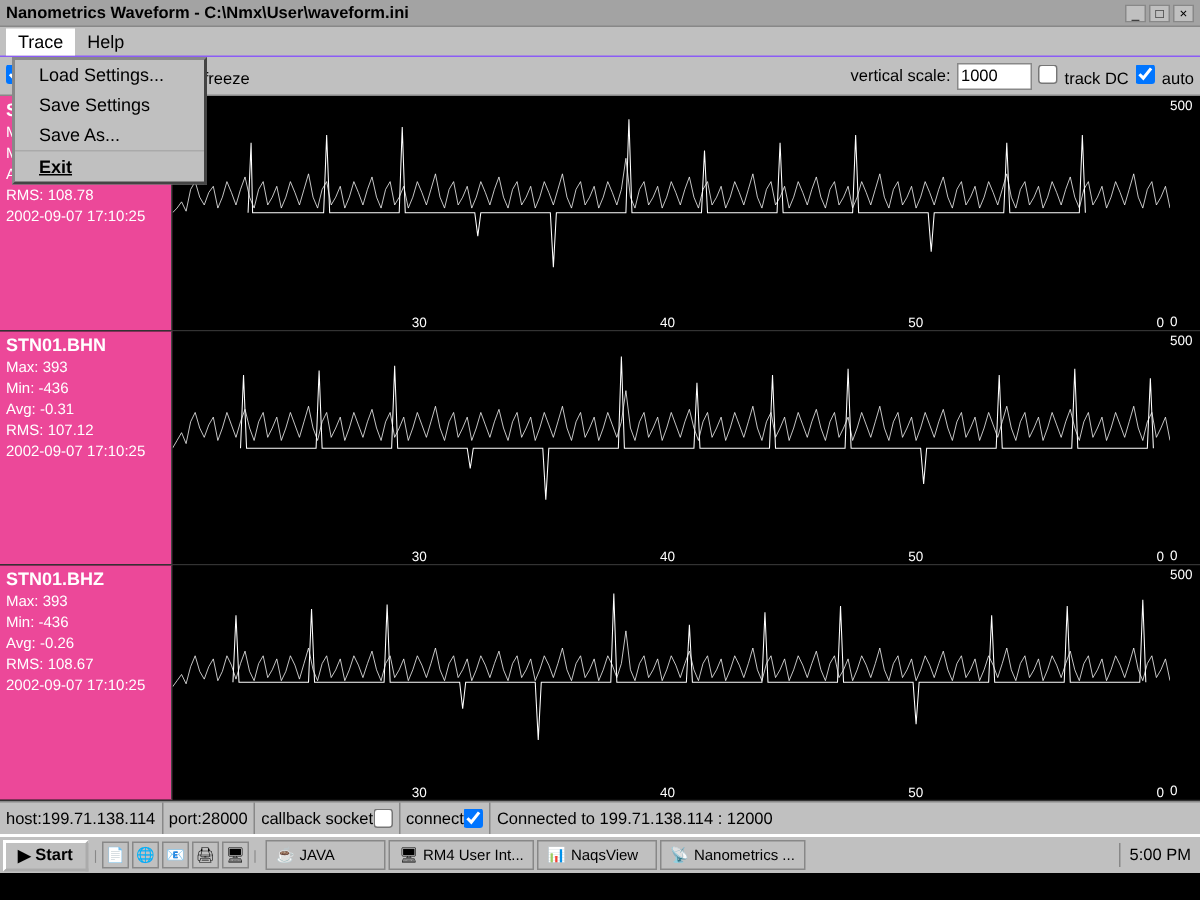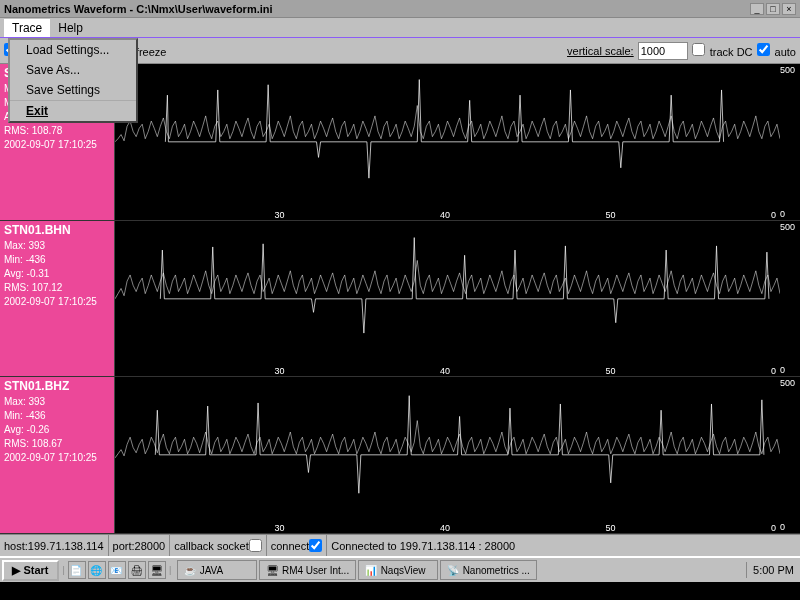--- a/index.html
+++ b/index.html
@@ -87,21 +87,21 @@
     
     #toolbar {
       background: #c0c0c0;
       height: 26px;
       display: flex;
       align-items: center;
       padding: 0 4px;
       gap: 4px;
       border-bottom: 1px solid #888;
     }
-    .toolbar-label { font-size: 11px; text-decoration: underline; }
+    .toolbar-label { font-size: 11px; }
     .toolbar-checkbox { margin-right: 2px; }
     .toolbar-input {
       width: 50px;
       height: 18px;
       border: 1px solid #888;
       background: #fff;
       font-size: 11px;
       padding: 0 2px;
     }
     .toolbar-spacer { flex: 1; }
@@ -268,22 +268,22 @@
   </div>
 </div>
 
 <div id="menu-bar">
   <div class="menu-item active">Trace</div>
   <div class="menu-item">Help</div>
 </div>
 
 <div id="trace-dropdown">
   <div class="dropdown-item">Load Settings...</div>
+  <div class="dropdown-item">Save Settings</div>
   <div class="dropdown-item">Save As...</div>
-  <div class="dropdown-item">Save Settings</div>
   <div class="dropdown-item bold separator" style="font-weight:bold; border-top:1px solid #aaa;">Exit</div>
 </div>
 
 <div id="toolbar">
   <label>
     <input type="checkbox" class="toolbar-checkbox" checked="" style="">
     <span>synchronize traces</span>
   </label>
   <label>
     <input type="checkbox" class="toolbar-checkbox" style="">
@@ -404,21 +404,21 @@
   </div>
   <div class="status-segment">
     <span>callback socket</span>
     <input type="checkbox" style="">
   </div>
   <div class="status-segment">
     <span>connect</span>
     <input type="checkbox" checked="" style="">
   </div>
   <div class="status-segment">
-    <span>Connected to 199.71.138.114 : 28000</span>
+    <span>Connected to 199.71.138.114 : 12000</span>
   </div>
 </div>
 
 <div id="taskbar">
   <button id="start-btn">
     <span>▶</span>
     <span>Start</span>
   </button>
   <span style="font-size:9px; margin:0 2px; color:#888;">|</span>
   <span class="taskbar-icon">📄</span>

